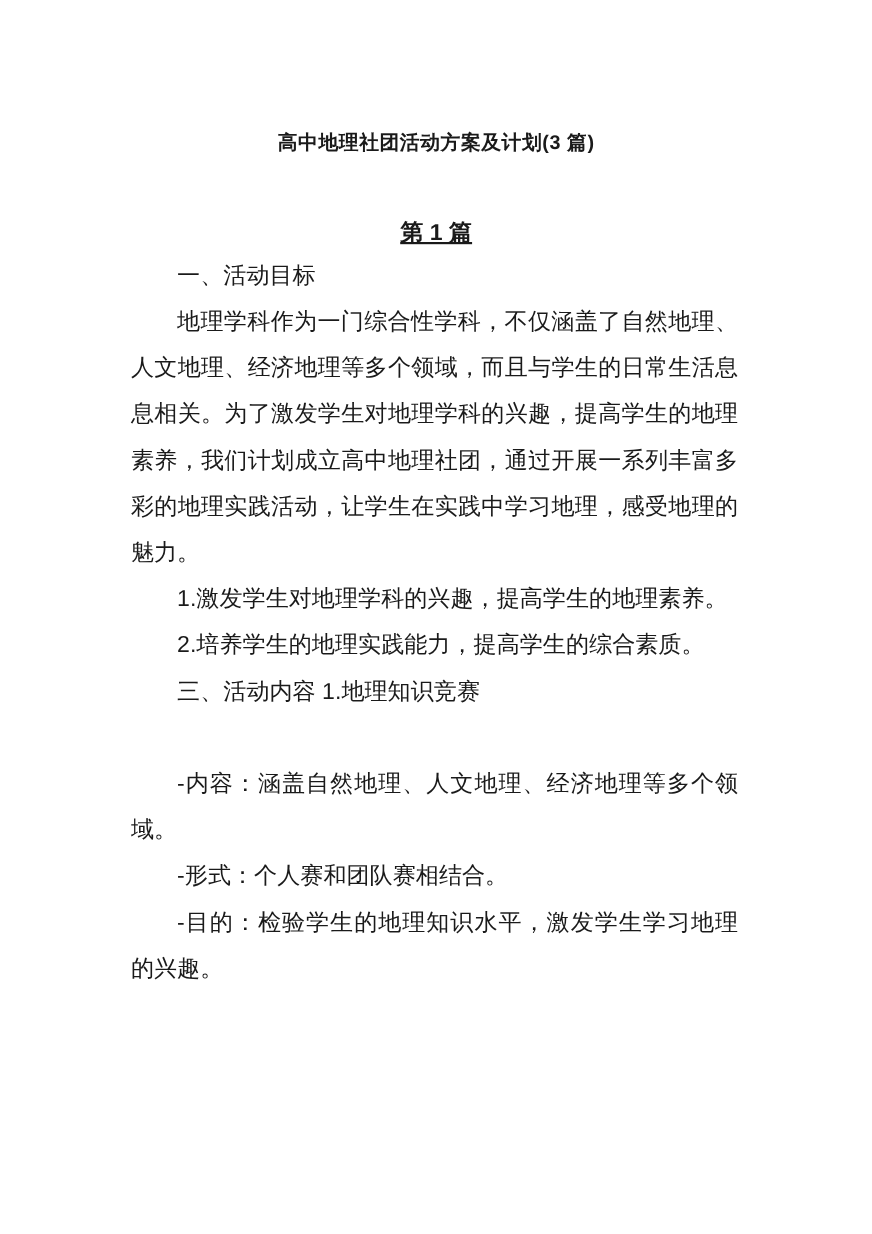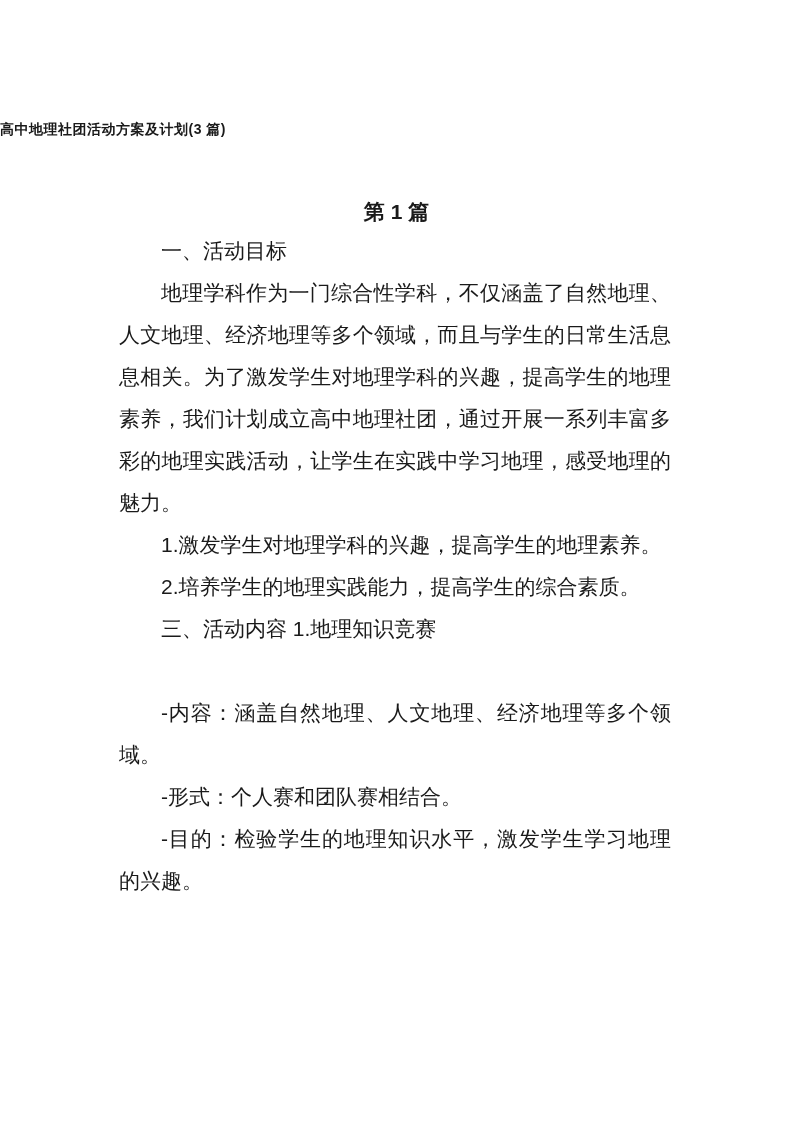--- a/index.html
+++ b/index.html
@@ -12,32 +12,34 @@
     width: 793px;
     height: 1122px;
     background: #ffffff;
     overflow: hidden;
     font-family: "Liberation Sans", sans-serif;
     color: #1a1a1a;
   }
   .doc-title {
     margin: 113px 0 0 0;
     padding: 0;
-    font-size: 14px;
+    font-size: 18px;
     line-height: 32px;
     font-weight: 700;
+    text-align: center;
     letter-spacing: 0.5px;
   }
   .section-heading {
     margin: 51px 0 0 0;
     padding: 0;
     font-size: 21px;
     line-height: 32px;
     font-weight: 700;
     text-align: center;
+    text-decoration: underline;
   }
   .doc-body {
     margin: 2px 0 0 119px;
     width: 552px;
   }
   .para {
     margin: 0;
     padding: 0;
     font-size: 21px;
     line-height: 42px;

